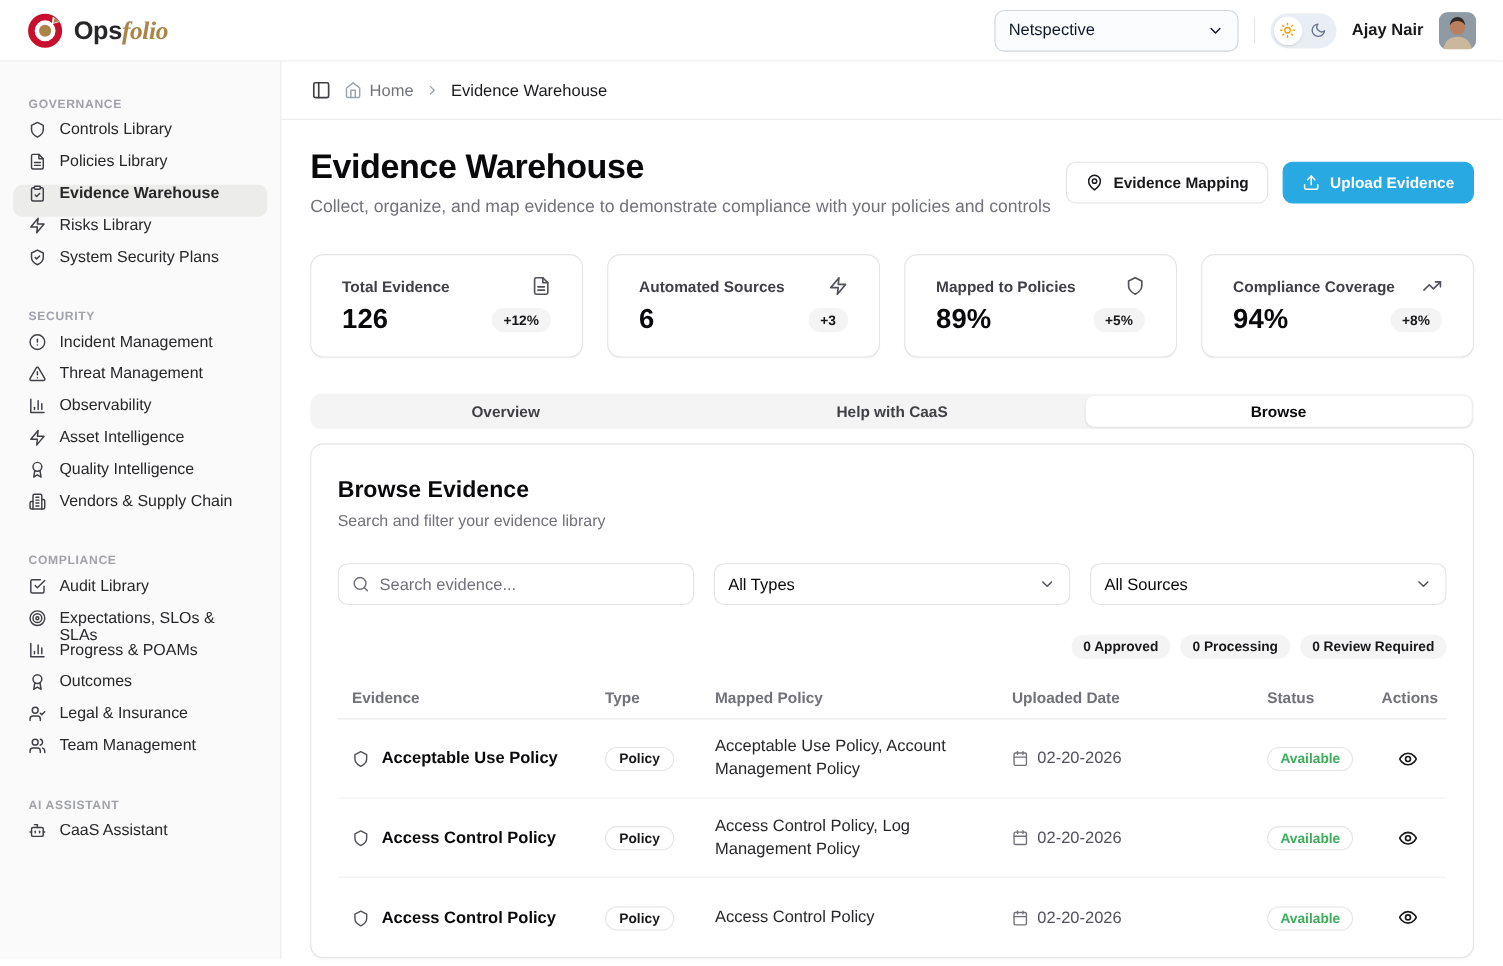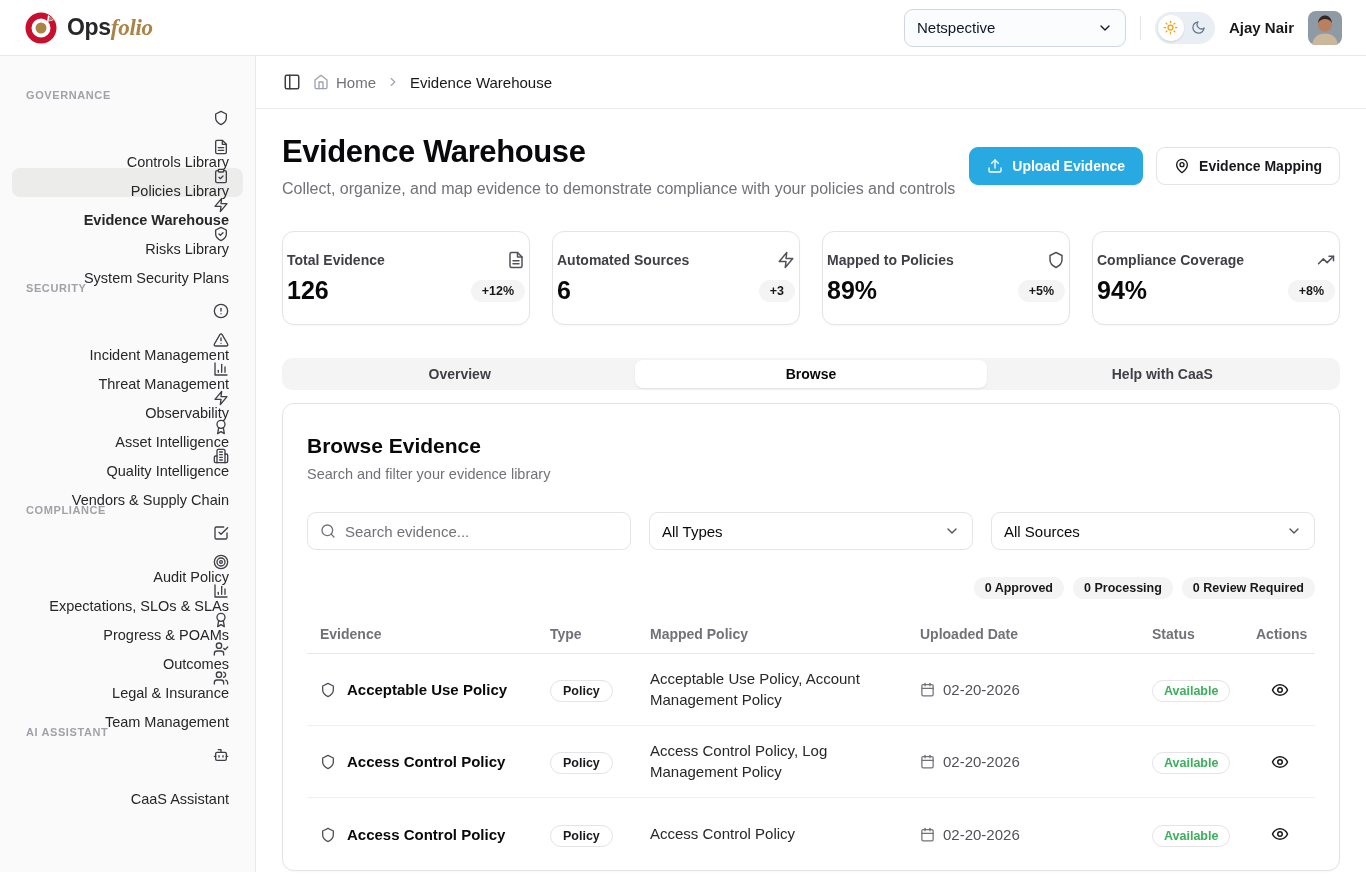--- a/index.html
+++ b/index.html
@@ -26,42 +26,42 @@
   .theme-opt { width:26px; height:26px; border-radius:999px; display:flex; align-items:center; justify-content:center; color:#64748b; }
   .theme-opt.on { background:#fff; color:#f59e0b; box-shadow:0 1px 2px rgba(0,0,0,.12); }
   .user-name { font-size:15px; font-weight:700; color:#18181b; }
   .avatar { width:34px; height:34px; border-radius:8px; overflow:hidden; display:block; }
   .avatar svg { width:100%; height:100%; display:block; }
 
   
   .shell { display:flex; height:816px; }
   .sidebar { width:256px; flex:none; background:#fafafa; border-right:1px solid #e8e8ea; padding:6px 12px 12px; overflow:hidden; }
   .sec-label { font-size:11px; font-weight:700; letter-spacing:.6px; color:#a1a1aa; margin:27px 14px 9px; }
-  .sitem { display:flex; align-items:flex-end; gap:28px; height:29px; padding:0 14px; border-radius:8px; font-size:14.5px; color:#27272a; cursor:pointer;flex-direction:column; }
+  .sitem { display:flex; align-items:flex-start; gap:12px; height:29px; padding:0 14px; border-radius:8px; font-size:14.5px; color:#27272a; cursor:pointer; }
   .sitem .icon { color:#3f3f46; }
   .sitem.active { background:#ececeb; font-weight:700; }
 
   
   .main { flex:1; min-width:0; background:#fff; }
   .crumbbar { height:53px; display:flex; align-items:center; gap:10px; padding:0 25px; border-bottom:1px solid #ececee; }
   .iconbtn { background:none; border:none; cursor:pointer; color:#3f3f46; display:flex; align-items:center; padding:2px; }
   .crumb-home { display:flex; align-items:center; gap:7px; font-size:15px; color:#71717a; cursor:pointer; }
   .crumb-cur { font-size:15px; color:#18181b; }
 
   .page-head { display:flex; align-items:flex-start; padding:25px 26px 0; }
   .page-title { font-size:31px; font-weight:800; color:#09090b; letter-spacing:-.4px; }
   .page-sub { font-size:16px; color:#71717a; margin-top:10px; }
   .head-actions { margin-left:auto; display:flex; gap:13px; padding-top:13px; }
   .btn { display:flex; align-items:center; gap:9px; height:38px; padding:0 17px; border-radius:9px; font-size:14px; font-weight:600; cursor:pointer; font-family:inherit; }
   .btn.ghost { background:#fff; border:1px solid #e4e4e7; color:#18181b; }
   .btn.primary { background:#29a9e1; border:1px solid #29a9e1; color:#fff; }
 
   .stats { display:grid; grid-template-columns:repeat(4,1fr); gap:22px; padding:33px 26px 0; }
   .card { background:#fff; border:1px solid #e4e4e7; border-radius:12px; box-shadow:0 1px 2px rgba(0,0,0,.03); }
-  .stat { padding:19px 4px; }
+  .stat { padding:19px 28px; }
   .stat-top { display:flex; align-items:center; justify-content:space-between; }
   .stat-label { font-size:14px; font-weight:600; color:#3f3f46; }
   .stat-top .icon { color:#52525b; }
   .stat-bottom { display:flex; align-items:center; justify-content:space-between; margin-top:7px; }
   .stat-value { font-size:25px; font-weight:800; color:#09090b; }
   .pill { background:#f4f4f5; border-radius:999px; padding:4px 11px; font-size:12.5px; font-weight:600; color:#18181b; white-space:nowrap; }
 
   .tabs { display:flex; margin:33px 26px 0; background:#f4f4f5; border-radius:10px; padding:2px; }
   .tab { flex:1; display:flex; align-items:center; justify-content:center; height:28px; border-radius:8px; font-size:14px; font-weight:600; color:#3f3f46; cursor:pointer; }
   .tab.active { background:#fff; color:#09090b; box-shadow:0 1px 2px rgba(0,0,0,.08); }
@@ -297,21 +297,21 @@
           <div class="sec-label">COMPLIANCE</div>
           <div>
 
               <div class="sitem">
                 <span class="icon i16">
                 <svg viewBox="0 0 24 24" fill="none" stroke="currentColor" stroke-width="2" stroke-linecap="round" stroke-linejoin="round">
                   <polyline points="9 11 12 14 22 4"></polyline>
                   <path d="M21 12v7a2 2 0 0 1-2 2H5a2 2 0 0 1-2-2V5a2 2 0 0 1 2-2h11"></path>
                 </svg>
               </span>
-                <span class="sitem-label">Audit Policy</span>
+                <span class="sitem-label">Audit Library</span>
               </div>
 
               <div class="sitem">
                 <span class="icon i16">
                 <svg viewBox="0 0 24 24" fill="none" stroke="currentColor" stroke-width="2" stroke-linecap="round" stroke-linejoin="round">
                   <circle cx="12" cy="12" r="10"></circle>
                   <circle cx="12" cy="12" r="6"></circle>
                   <circle cx="12" cy="12" r="2"></circle>
                 </svg>
               </span>
@@ -414,38 +414,38 @@
         </span>
       <span class="crumb-cur">Evidence Warehouse</span>
     </div>
 
     <div class="page-head">
       <div>
         <h1 class="page-title">Evidence Warehouse</h1>
         <p class="page-sub">Collect, organize, and map evidence to demonstrate compliance with your policies and controls</p>
       </div>
       <div class="head-actions">
+        <button class="btn ghost">
+          <span class="icon i16">
+              <svg viewBox="0 0 24 24" fill="none" stroke="currentColor" stroke-width="2" stroke-linecap="round" stroke-linejoin="round">
+                <path d="M20 10c0 6-8 12-8 12s-8-6-8-12a8 8 0 0 1 16 0Z"></path>
+                <circle cx="12" cy="10" r="3"></circle>
+              </svg>
+            </span>
+          <span>Evidence Mapping</span>
+        </button>
         <button class="btn primary">
           <span class="icon i16">
               <svg viewBox="0 0 24 24" fill="none" stroke="currentColor" stroke-width="2" stroke-linecap="round" stroke-linejoin="round">
                 <path d="M21 15v4a2 2 0 0 1-2 2H5a2 2 0 0 1-2-2v-4"></path>
                 <polyline points="17 8 12 3 7 8"></polyline>
                 <line x1="12" y1="3" x2="12" y2="15"></line>
               </svg>
             </span>
           <span>Upload Evidence</span>
-        </button>
-        <button class="btn ghost">
-          <span class="icon i16">
-              <svg viewBox="0 0 24 24" fill="none" stroke="currentColor" stroke-width="2" stroke-linecap="round" stroke-linejoin="round">
-                <path d="M20 10c0 6-8 12-8 12s-8-6-8-12a8 8 0 0 1 16 0Z"></path>
-                <circle cx="12" cy="10" r="3"></circle>
-              </svg>
-            </span>
-          <span>Evidence Mapping</span>
         </button>
       </div>
     </div>
 
     <div class="stats">
 
         <div class="card stat">
           <div class="stat-top">
             <span class="stat-label">Total Evidence</span>
             <span class="icon i18">
@@ -509,26 +509,26 @@
           </div>
         </div>
       </div>
 
     <div class="tabs">
 
         <div class="tab">
           <span>Overview</span>
         </div>
 
+        <div class="tab">
+          <span>Help with CaaS</span>
+        </div>
+
         <div class="tab active">
           <span>Browse</span>
-        </div>
-
-        <div class="tab">
-          <span>Help with CaaS</span>
         </div>
       </div>
 
     <section class="card browse-card">
       <h2 class="browse-title">Browse Evidence</h2>
       <p class="browse-sub">Search and filter your evidence library</p>
 
       <div class="filter-row">
         <div class="search-box">
           <span class="icon i16">

